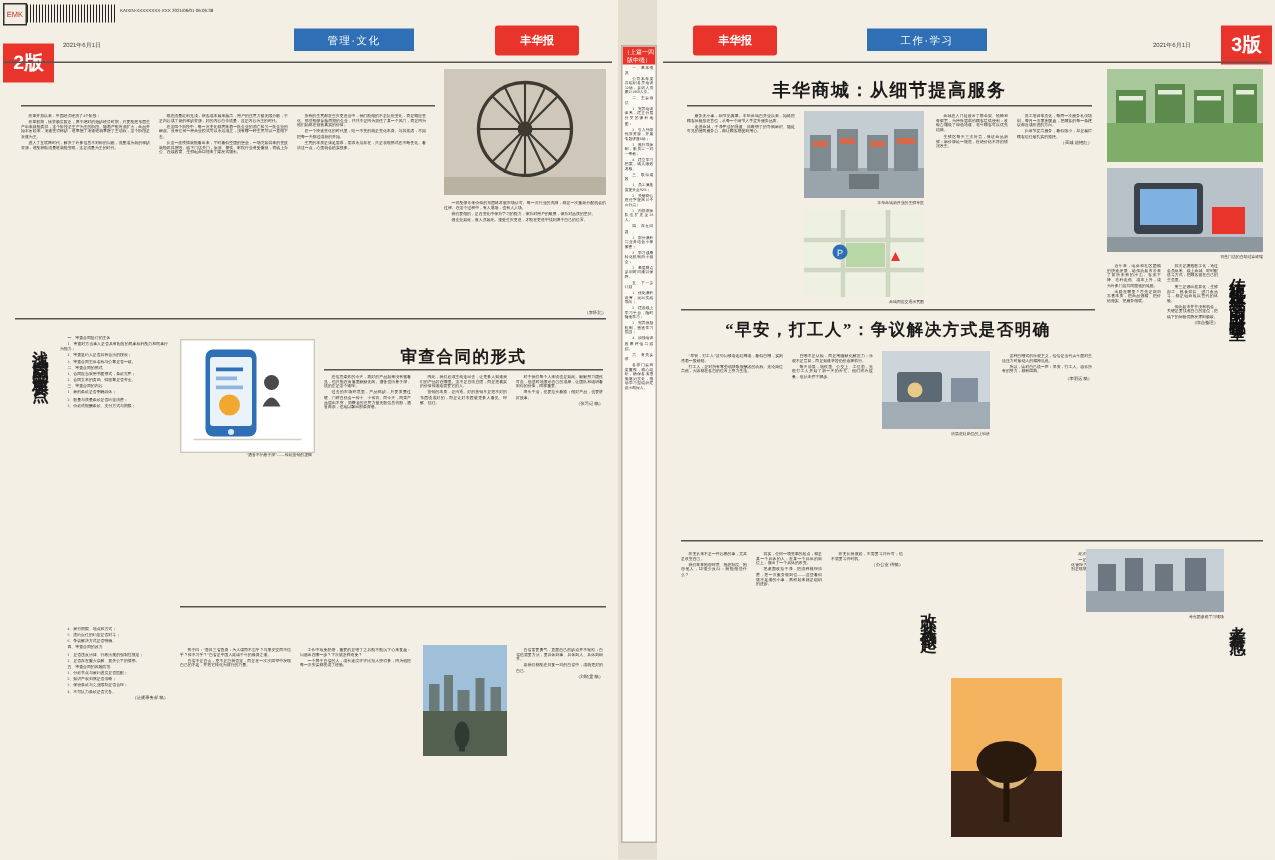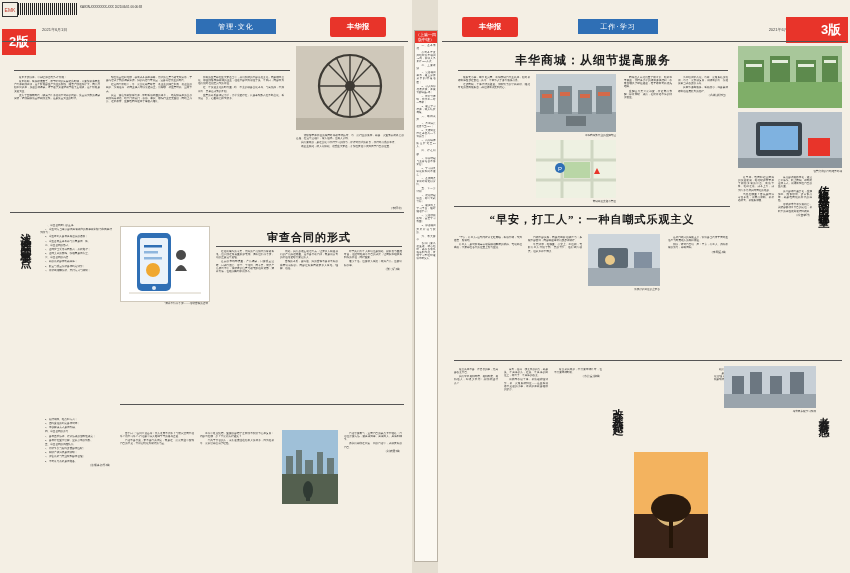--- a/index.html
+++ b/index.html
@@ -251,21 +251,21 @@
         <p></p>
       </div>
     </div>
   </div>
 
   <div class="sheet3">
 
     <div class="mh-logo" style="left:24px;top:17px;width:56px;height:20px;border-radius:2px;">丰华报</div>
     <div class="mh-cat" style="left:140px;top:19px;width:80px;">工作·学习</div>
     <div style="position:absolute;right:56px;top:27px;" class="mh-date">2021年6月1日</div>
-    <div class="mh-badge" style="right:2px;top:17px;padding-left:28px;">3版</div>
+    <div class="mh-badge" style="right:2px;top:17px;">3版</div>
     <div class="rule" style="position:absolute;left:4px;top:41px;width:404px;height:1.4px;"></div>
 
     <div class="hl-mid" style="position:absolute;left:20px;top:52px;width:270px;text-align:center;font-size:12px;">丰华商城：从细节提高服务</div>
     <div class="rule" style="position:absolute;left:20px;top:70px;width:270px;height:0.6px;"></div>
 
     <div class="tiny" style="position:absolute;left:20px;top:76px;width:72px;height:122px;overflow:hidden;">
       <p>服务无小事，细节见真章。丰华商城自开业以来，始终把顾客体验放在首位，从每一个细节入手提升服务品质。</p>
       <p>走进商城，干净整洁的通道、清晰明了的导购标识、随处可见的便民服务台，都让顾客感受到用心。</p>
     </div>
     <div class="imgph photo-market" style="position:absolute;left:98px;top:74px;width:80px;height:58px;">
@@ -352,21 +352,21 @@
     </div>
     <div class="tiny" style="position:absolute;left:340px;top:176px;width:34px;height:166px;overflow:hidden;">
       <p>其次是拥抱数字化，通过会员体系、线上商城、即时配送等方式，把顾客留在自己的生态里。</p>
       <p>第三是做出差异化，生鲜加工、熟食烘焙、进口食品等，都是电商难以替代的体验。</p>
       <p>传统超市并非没有机会，关键是要找准自己的定位，把线下的体验优势发挥到极致。</p>
       <div class="cap">（综合整理）</div>
     </div>
 
     <div class="rule" style="position:absolute;left:16px;top:206px;width:276px;height:0.8px;"></div>
 
-    <div class="hl-mid" style="position:absolute;left:16px;top:212px;width:276px;text-align:center;font-size:11px;">“早安，打工人”：一种自嘲式乐观主义</div>
+    <div class="hl-mid" style="position:absolute;left:16px;top:212px;width:276px;text-align:center;font-size:11px;">“早安，打工人”：争议解决方式是否明确</div>
 
     <div class="tiny" style="position:absolute;left:16px;top:236px;width:68px;height:120px;overflow:hidden;">
       <p>“早安，打工人”这句问候语走红网络，看似自嘲，实则透着一股韧劲。</p>
       <p>打工人，是对所有靠劳动获取报酬者的统称。无论岗位高低，大家都在各自的位置上努力生活。</p>
     </div>
     <div class="tiny" style="position:absolute;left:90px;top:236px;width:54px;height:120px;overflow:hidden;">
       <p>自嘲不是认输，而是用幽默化解压力；乐观不是盲目，而是知道辛苦仍然选择前行。</p>
       <p>每天清晨，地铁里、公交上、工位前，无数打工人开始了新一天的奔忙。他们或许疲惫，但从未停下脚步。</p>
     </div>
     <div class="imgph photo-desk" style="position:absolute;left:150px;top:234px;width:72px;height:52px;">

